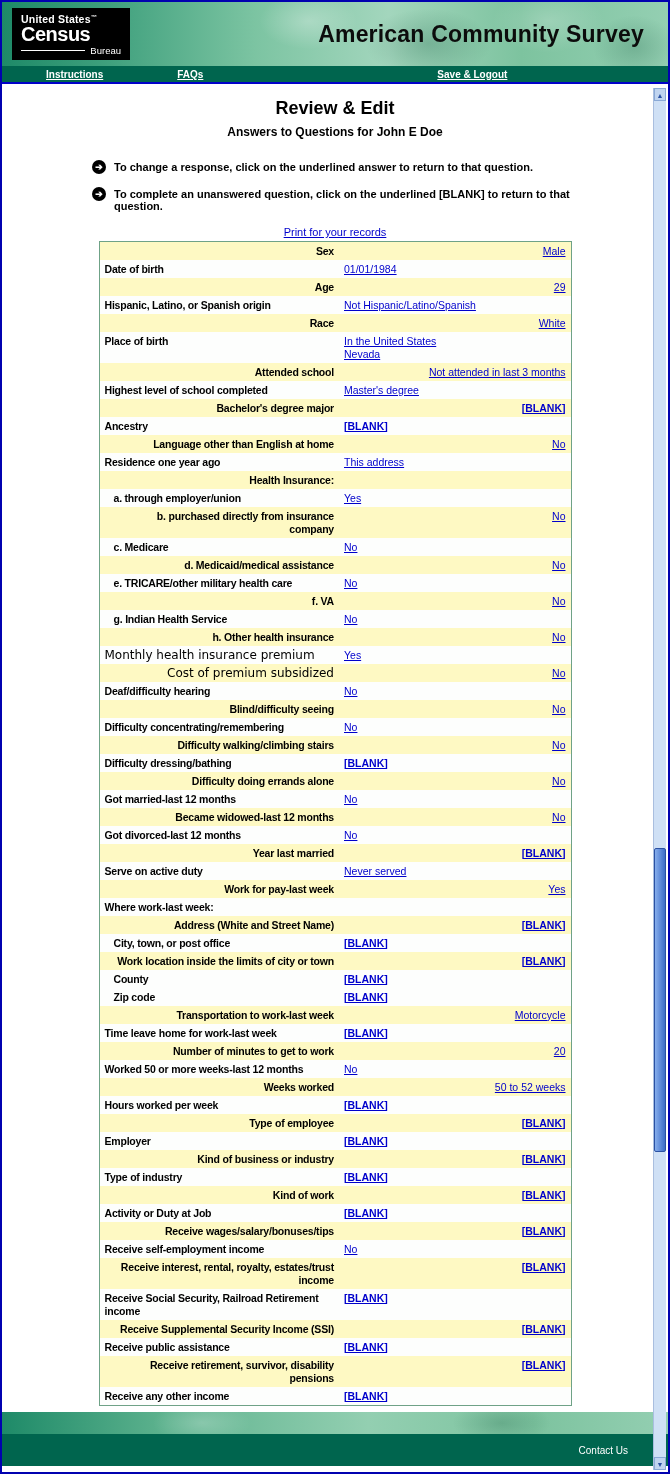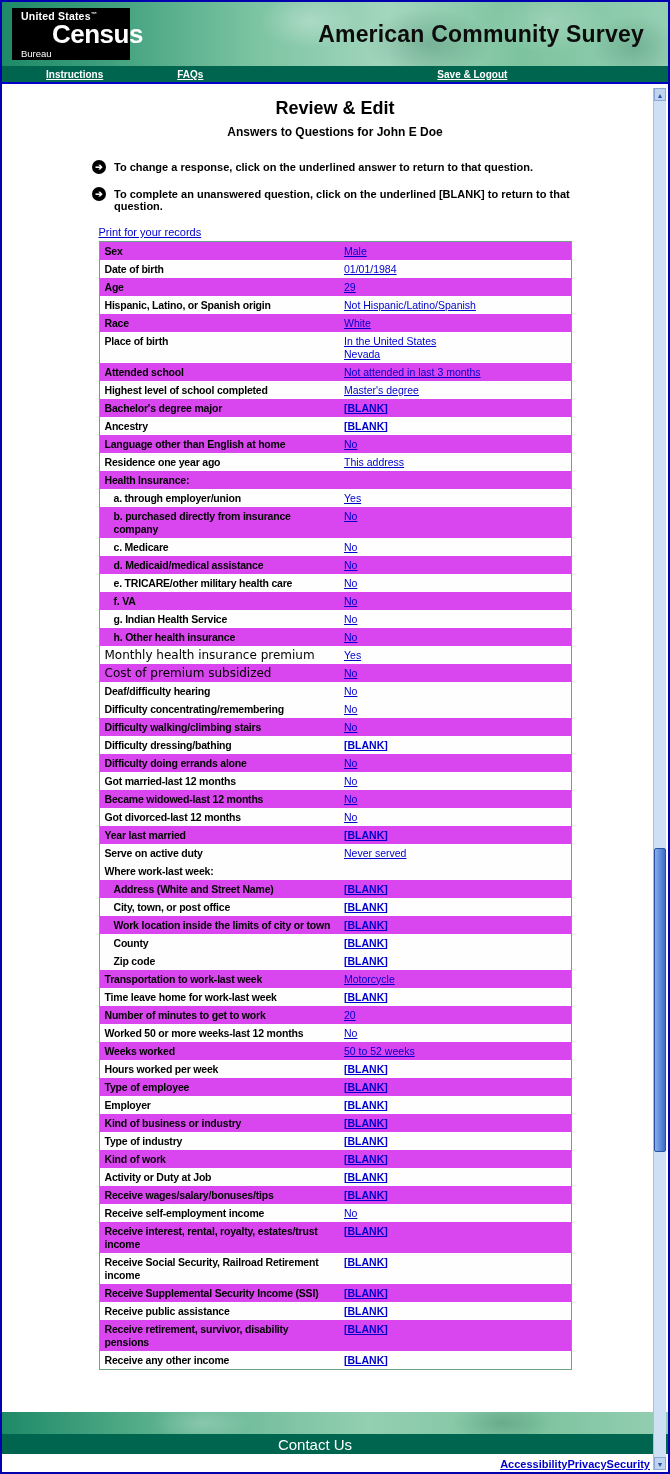--- a/index.html
+++ b/index.html
@@ -27,22 +27,22 @@
   }
   .census-logo {
     background: #000; color: #fff;
     margin-left: 10px;
     width: 118px; height: 52px;
     padding: 4px 9px 3px 9px;
     display: flex; flex-direction: column; justify-content: center;
   }
   .logo-line1 { font-size: 10.5px; font-weight: bold; letter-spacing: 0.2px; }
   .logo-line1 sup { font-size: 6px; }
-  .logo-line2 { font-size: 26px; font-weight: bold; letter-spacing: -0.5px; line-height: 0.95; margin-left: 31px; }
-  .logo-line3 { display: flex; align-items: flex-start; margin-top: 1px; flex-direction: column; }
+  .logo-line2 { font-size: 20px; font-weight: bold; letter-spacing: -0.5px; line-height: 0.95; }
+  .logo-line3 { display: flex; align-items: center; margin-top: 1px; }
   .logo-rule { flex: 1; height: 1px; background: #fff; margin-right: 5px; }
   .logo-line3 span.txt { font-size: 9.5px; }
   .acs-title {
     margin-left: auto; padding-right: 24px;
     font-size: 23px; font-weight: bold; color: #0c0c0c;
     letter-spacing: 0.2px;
   }
 
   
   .nav-bar {
@@ -62,51 +62,51 @@
   .page-subtitle { text-align: center; font-size: 12px; font-weight: bold; margin-top: 6px; color: #000; }
 
   .instructions { width: 486px; margin: 22px auto 0 auto; }
   .instruction-item { display: flex; align-items: flex-start; margin-bottom: 14px; font-size: 11px; font-weight: bold; color: #000; }
   .bullet-icon {
     flex: 0 0 14px; width: 14px; height: 14px; border-radius: 50%;
     background: #000; color: #fff; font-size: 9px; line-height: 14px;
     text-align: center; margin-right: 8px; margin-top: -1px;
   }
 
-  .print-row { width: 473px; margin: 2px auto 3px auto; text-align: left; font-size: 11px; }
+  .print-row { width: 473px; margin: 2px auto 3px auto; text-align: center; font-size: 11px; }
   .print-row a { color: #0000cc; text-decoration: underline; }
 
   
   table.review-table {
     width: 473px; margin: 0 auto;
     border-collapse: collapse;
     border: 1px solid #6fa287;
     font-size: 10.5px;
   }
   table.review-table td { padding: 2.5px 5px; vertical-align: top; line-height: 13px; }
   .label-cell { width: 240px; font-weight: bold; color: #000; letter-spacing: -0.2px; }
   .label-cell.indent { padding-left: 14px; }
-  tr.stripe-green { background: #d946ef; }
+  tr.stripe-green { background: #fef9c3; text-align: right; }
   tr.stripe-white { background: #fdfefd; }
   tr.plain td.label-cell { font-weight: normal; font-family: "DejaVu Sans", sans-serif; font-size: 12px; letter-spacing: 0; }
   a.answer-link { color: #0000cc; text-decoration: underline; display: block; }
   a.answer-link.blank { font-weight: bold; }
 
   
   .footer-band {
     height: 22px;
     background:
       radial-gradient(ellipse 70px 30px at 30% 50%, rgba(255,255,255,0.22), transparent 70%),
       radial-gradient(ellipse 70px 30px at 75% 50%, rgba(0,70,45,0.20), transparent 70%),
       linear-gradient(90deg, #1e8a68 0%, #5fb38f 25%, #93cfb1 55%, #7dc39f 80%, #94cfb2 100%);
   }
   .footer-dark {
-    height: 20px; background: #00654e;
-    display: flex; align-items: center; justify-content: center;
-    padding-right: 40px; font-size: 15px;
+    height: 32px; background: #00654e;
+    display: flex; align-items: center; justify-content: flex-end;
+    padding-right: 40px; font-size: 10px;
   }
   .footer-dark a { color: #ffffff; text-decoration: none; }
   .footer-links {
     height: 20px; background: #fff;
     display: flex; align-items: center; justify-content: flex-end;
     padding-right: 18px;
     font-size: 11px; font-weight: bold;
   }
   .footer-links a { color: #0000cc; text-decoration: underline; }
 
@@ -309,20 +309,26 @@
             <td class="answer-cell">
               <a href="#" class="answer-link">No</a>
             </td>
           </tr>
           <tr class="stripe-white">
             <td class="label-cell">Deaf/difficulty hearing</td>
             <td class="answer-cell">
               <a href="#" class="answer-link">No</a>
             </td>
           </tr>
+          <tr class="stripe-green">
+            <td class="label-cell">Blind/difficulty seeing</td>
+            <td class="answer-cell">
+              <a href="#" class="answer-link">No</a>
+            </td>
+          </tr>
           <tr class="stripe-white">
             <td class="label-cell">Difficulty concentrating/remembering</td>
             <td class="answer-cell">
               <a href="#" class="answer-link">No</a>
             </td>
           </tr>
           <tr class="stripe-green">
             <td class="label-cell">Difficulty walking/climbing stairs</td>
             <td class="answer-cell">
               <a href="#" class="answer-link">No</a>
@@ -361,20 +367,26 @@
           <tr class="stripe-green">
             <td class="label-cell">Year last married</td>
             <td class="answer-cell">
               <a href="#" class="answer-link blank">[BLANK]</a>
             </td>
           </tr>
           <tr class="stripe-white">
             <td class="label-cell">Serve on active duty</td>
             <td class="answer-cell">
               <a href="#" class="answer-link">Never served</a>
+            </td>
+          </tr>
+          <tr class="stripe-green">
+            <td class="label-cell">Work for pay-last week</td>
+            <td class="answer-cell">
+              <a href="#" class="answer-link">Yes</a>
             </td>
           </tr>
           <tr class="stripe-white">
             <td class="label-cell">Where work-last week:</td>
             <td class="answer-cell"></td>
           </tr>
           <tr class="stripe-green">
             <td class="label-cell indent">Address (White and Street Name)</td>
             <td class="answer-cell">
               <a href="#" class="answer-link blank">[BLANK]</a>

